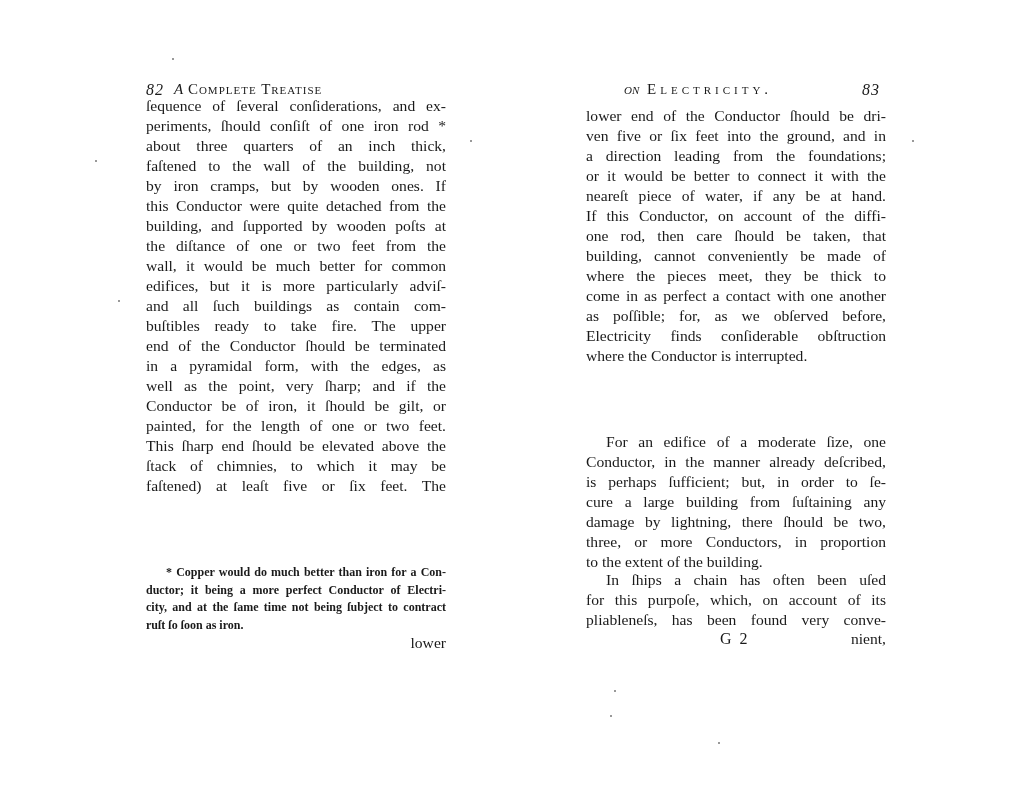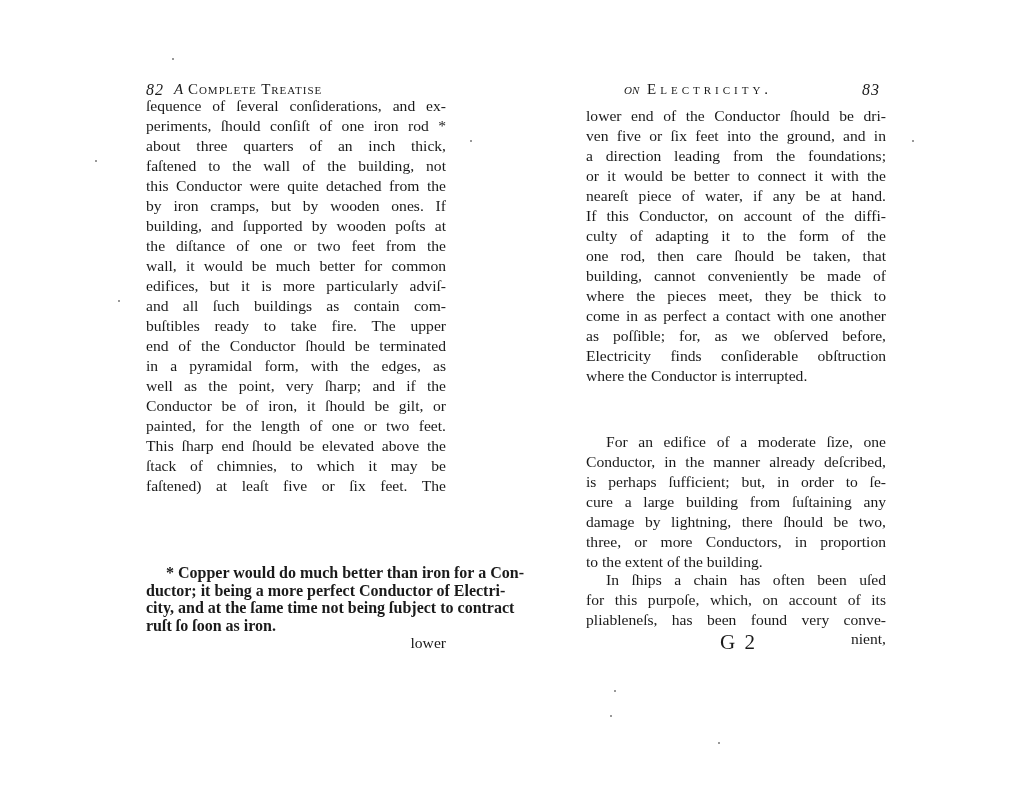--- a/index.html
+++ b/index.html
@@ -27,47 +27,47 @@
     .body-text {
       position: absolute; left: 0; width: 300px;
       font-size: 15.6px; line-height: 20px;
     }
     .body-left { top: 96px; }
     .line { display: block; text-align: justify; text-align-last: justify; white-space: nowrap; height: 20px; }
     .line.last { text-align-last: left; }
     .line.indent { padding-left: 20px; }
     .footnote {
       position: absolute; left: 0; top: 564px; width: 300px;
-      font-size: 16px; line-height: 17.5px; font-weight: bold;
+      font-size: 12px; line-height: 17.5px; font-weight: bold;
     }
     .footnote .line { height: 17.5px; }
     .catchword { position: absolute; right: 0; font-size: 15.6px; }
     .catch-left { top: 634px; }
     .body-right1 { top: 106px; }
     .body-right2 { top: 432px; }
     .body-right3 { top: 570px; }
-    .signature { position: absolute; left: 134px; top: 630px; font-size: 21px; letter-spacing: 2px; }
+    .signature { position: absolute; left: 134px; top: 630px; font-size: 16px; letter-spacing: 2px; }
     .catch-right { top: 630px; }
     .speck { position: absolute; width: 2px; height: 2px; background: #777; border-radius: 1px; }
   </style>
 </head>
 <body>
 
 <div class="page page-left">
   <div class="header header-left">
     <span class="page-num">82</span>
     <span class="running-title"><span class="it">A</span> <span>Complete Treatise</span></span>
   </div>
   <div class="body-text body-left" id="left-body">
       <span class="line">ſequence of ſeveral conſiderations, and ex-</span>
       <span class="line">periments, ſhould conſiſt of one iron rod *</span>
       <span class="line">about three quarters of an inch thick,</span>
       <span class="line">faſtened to the wall of the building, not</span>
+      <span class="line">by iron cramps, but by wooden ones. If</span>
       <span class="line">this Conductor were quite detached from the</span>
-      <span class="line">by iron cramps, but by wooden ones. If</span>
       <span class="line">building, and ſupported by wooden poſts at</span>
       <span class="line">the diſtance of one or two feet from the</span>
       <span class="line">wall, it would be much better for common</span>
       <span class="line">edifices, but it is more particularly adviſ-</span>
       <span class="line">and all ſuch buildings as contain com-</span>
       <span class="line">buſtibles ready to take fire. The upper</span>
       <span class="line">end of the Conductor ſhould be terminated</span>
       <span class="line">in a pyramidal form, with the edges, as</span>
       <span class="line">well as the point, very ſharp; and if the</span>
       <span class="line">Conductor be of iron, it ſhould be gilt, or</span>
@@ -90,21 +90,20 @@
     <span class="running-title"><span class="it">on</span> <span>Electricity.</span></span>
     <span class="page-num">83</span>
   </div>
   <div class="body-text body-right1" id="right-p1">
       <span class="line">lower end of the Conductor ſhould be dri-</span>
       <span class="line">ven five or ſix feet into the ground, and in</span>
       <span class="line">a direction leading from the foundations;</span>
       <span class="line">or it would be better to connect it with the</span>
       <span class="line">neareſt piece of water, if any be at hand.</span>
       <span class="line">If this Conductor, on account of the diffi-</span>
-      <span class="line">culty of adapting it to the form of the</span>
       <span class="line">one rod, then care ſhould be taken, that</span>
       <span class="line">building, cannot conveniently be made of</span>
       <span class="line">where the pieces meet, they be thick to</span>
       <span class="line">come in as perfect a contact with one another</span>
       <span class="line">as poſſible; for, as we obſerved before,</span>
       <span class="line">Electricity finds conſiderable obſtruction</span>
       <span class="line last">where the Conductor is interrupted.</span>
     </div>
   <div class="body-text body-right2" id="right-p2">
       <span class="line indent">For an edifice of a moderate ſize, one</span>

